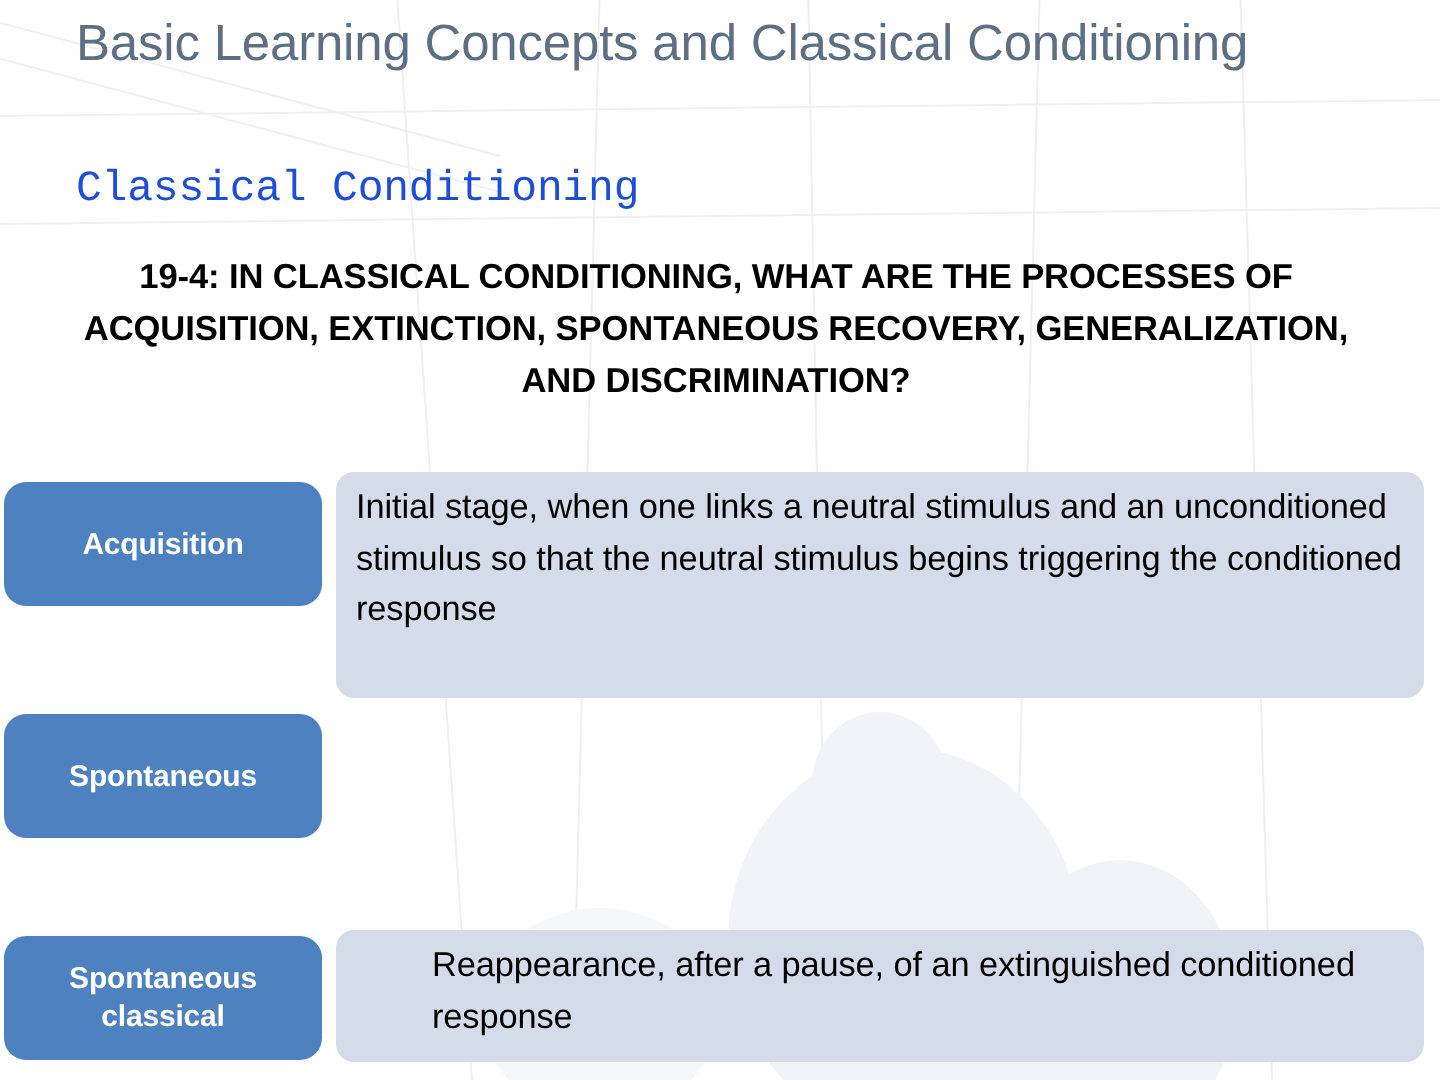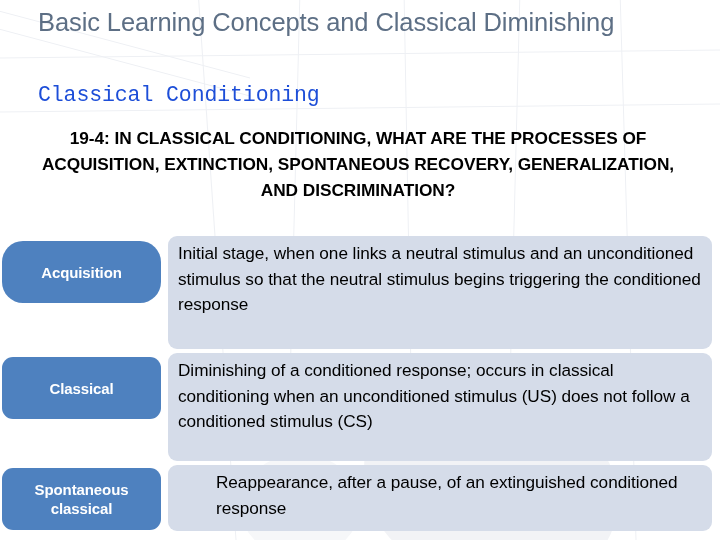--- a/index.html
+++ b/index.html
@@ -109,21 +109,21 @@
     color: #000000;
     font-size: 17.2px;
     line-height: 25.6px;
     font-weight: 400;
     padding: 5px 10px 6px 10px;
     letter-spacing: -0.05px;
   }
 
   
   .concept-row[data-row="0"] { height: 117px; }
-  .concept-row[data-row="0"] .concept-term { top: 5px;  height: 62px; border-radius: 21px; }
+  .concept-row[data-row="0"] .concept-term { top: 5px;  height: 62px; }
   .concept-row[data-row="0"] .concept-desc { top: 0px;  height: 113px; }
 
   .concept-row[data-row="1"] { height: 112px; }
   .concept-row[data-row="1"] .concept-term { top: 4px;  height: 62px; }
   .concept-row[data-row="1"] .concept-desc { top: 0px;  height: 108px; }
 
   .concept-row[data-row="2"] { height: 75px; }
   .concept-row[data-row="2"] .concept-term { top: 3px;  height: 62px; }
   .concept-row[data-row="2"] .concept-desc { top: 0px;  height: 66px; padding-left: 48px; }
 </style>
@@ -148,36 +148,35 @@
     <ellipse cx="440" cy="392" rx="34" ry="36"></ellipse>
     <ellipse cx="560" cy="500" rx="58" ry="70"></ellipse>
   </g>
   <g fill="#f6f7f9">
     <ellipse cx="300" cy="506" rx="60" ry="52"></ellipse>
   </g>
 </svg>
 
 <div id="slide">
 
-  <h1 id="slide-title">Basic Learning Concepts and Classical Diminishing</h1>
+  <h1 id="slide-title">Basic Learning Concepts and Classical Conditioning</h1>
 
   <h2 id="slide-subtitle">Classical Conditioning</h2>
 
   <p id="question-text">19-4: IN CLASSICAL CONDITIONING, WHAT ARE THE PROCESSES OF ACQUISITION, EXTINCTION, SPONTANEOUS RECOVERY, GENERALIZATION, AND DISCRIMINATION?</p>
 
   <div id="concept-table">
 
     <div class="concept-row" data-row="0">
       <div class="concept-term">Acquisition</div>
       <div class="concept-desc">Initial stage, when one links a neutral stimulus and an unconditioned stimulus so that the neutral stimulus begins triggering the conditioned response</div>
     </div>
 
     <div class="concept-row" data-row="1">
-      <div class="concept-term">Classical</div>
-      <div class="concept-desc">Diminishing of a conditioned response; occurs in classical conditioning when an unconditioned stimulus (US) does not follow a conditioned stimulus (CS)</div>
+      <div class="concept-term">Spontaneous</div>
     </div>
 
     <div class="concept-row" data-row="2">
       <div class="concept-term">Spontaneous classical</div>
       <div class="concept-desc">Reappearance, after a pause, of an extinguished conditioned response</div>
     </div>
 
   </div>
 </div>
 

